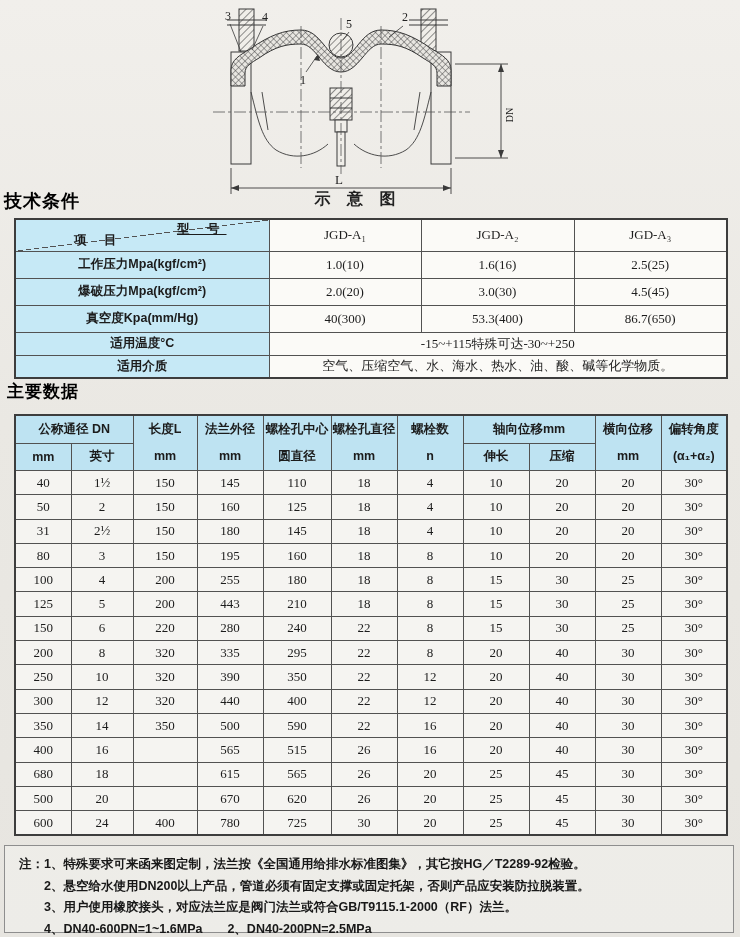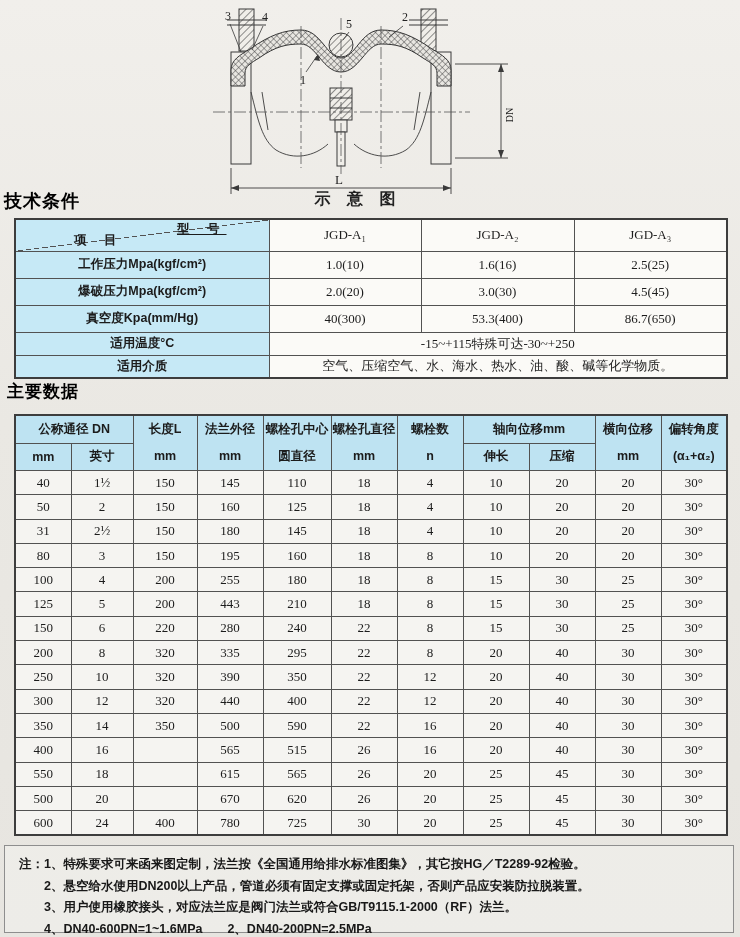--- a/index.html
+++ b/index.html
@@ -410,21 +410,21 @@
         <td>515</td>
         <td>26</td>
         <td>16</td>
         <td>20</td>
         <td>40</td>
         <td>30</td>
         <td>30°</td>
       </tr>
 
       <tr>
-        <td>550</td>
+        <td>680</td>
         <td>18</td>
         <td></td>
         <td>615</td>
         <td>565</td>
         <td>26</td>
         <td>20</td>
         <td>25</td>
         <td>45</td>
         <td>30</td>
         <td>30°</td>

